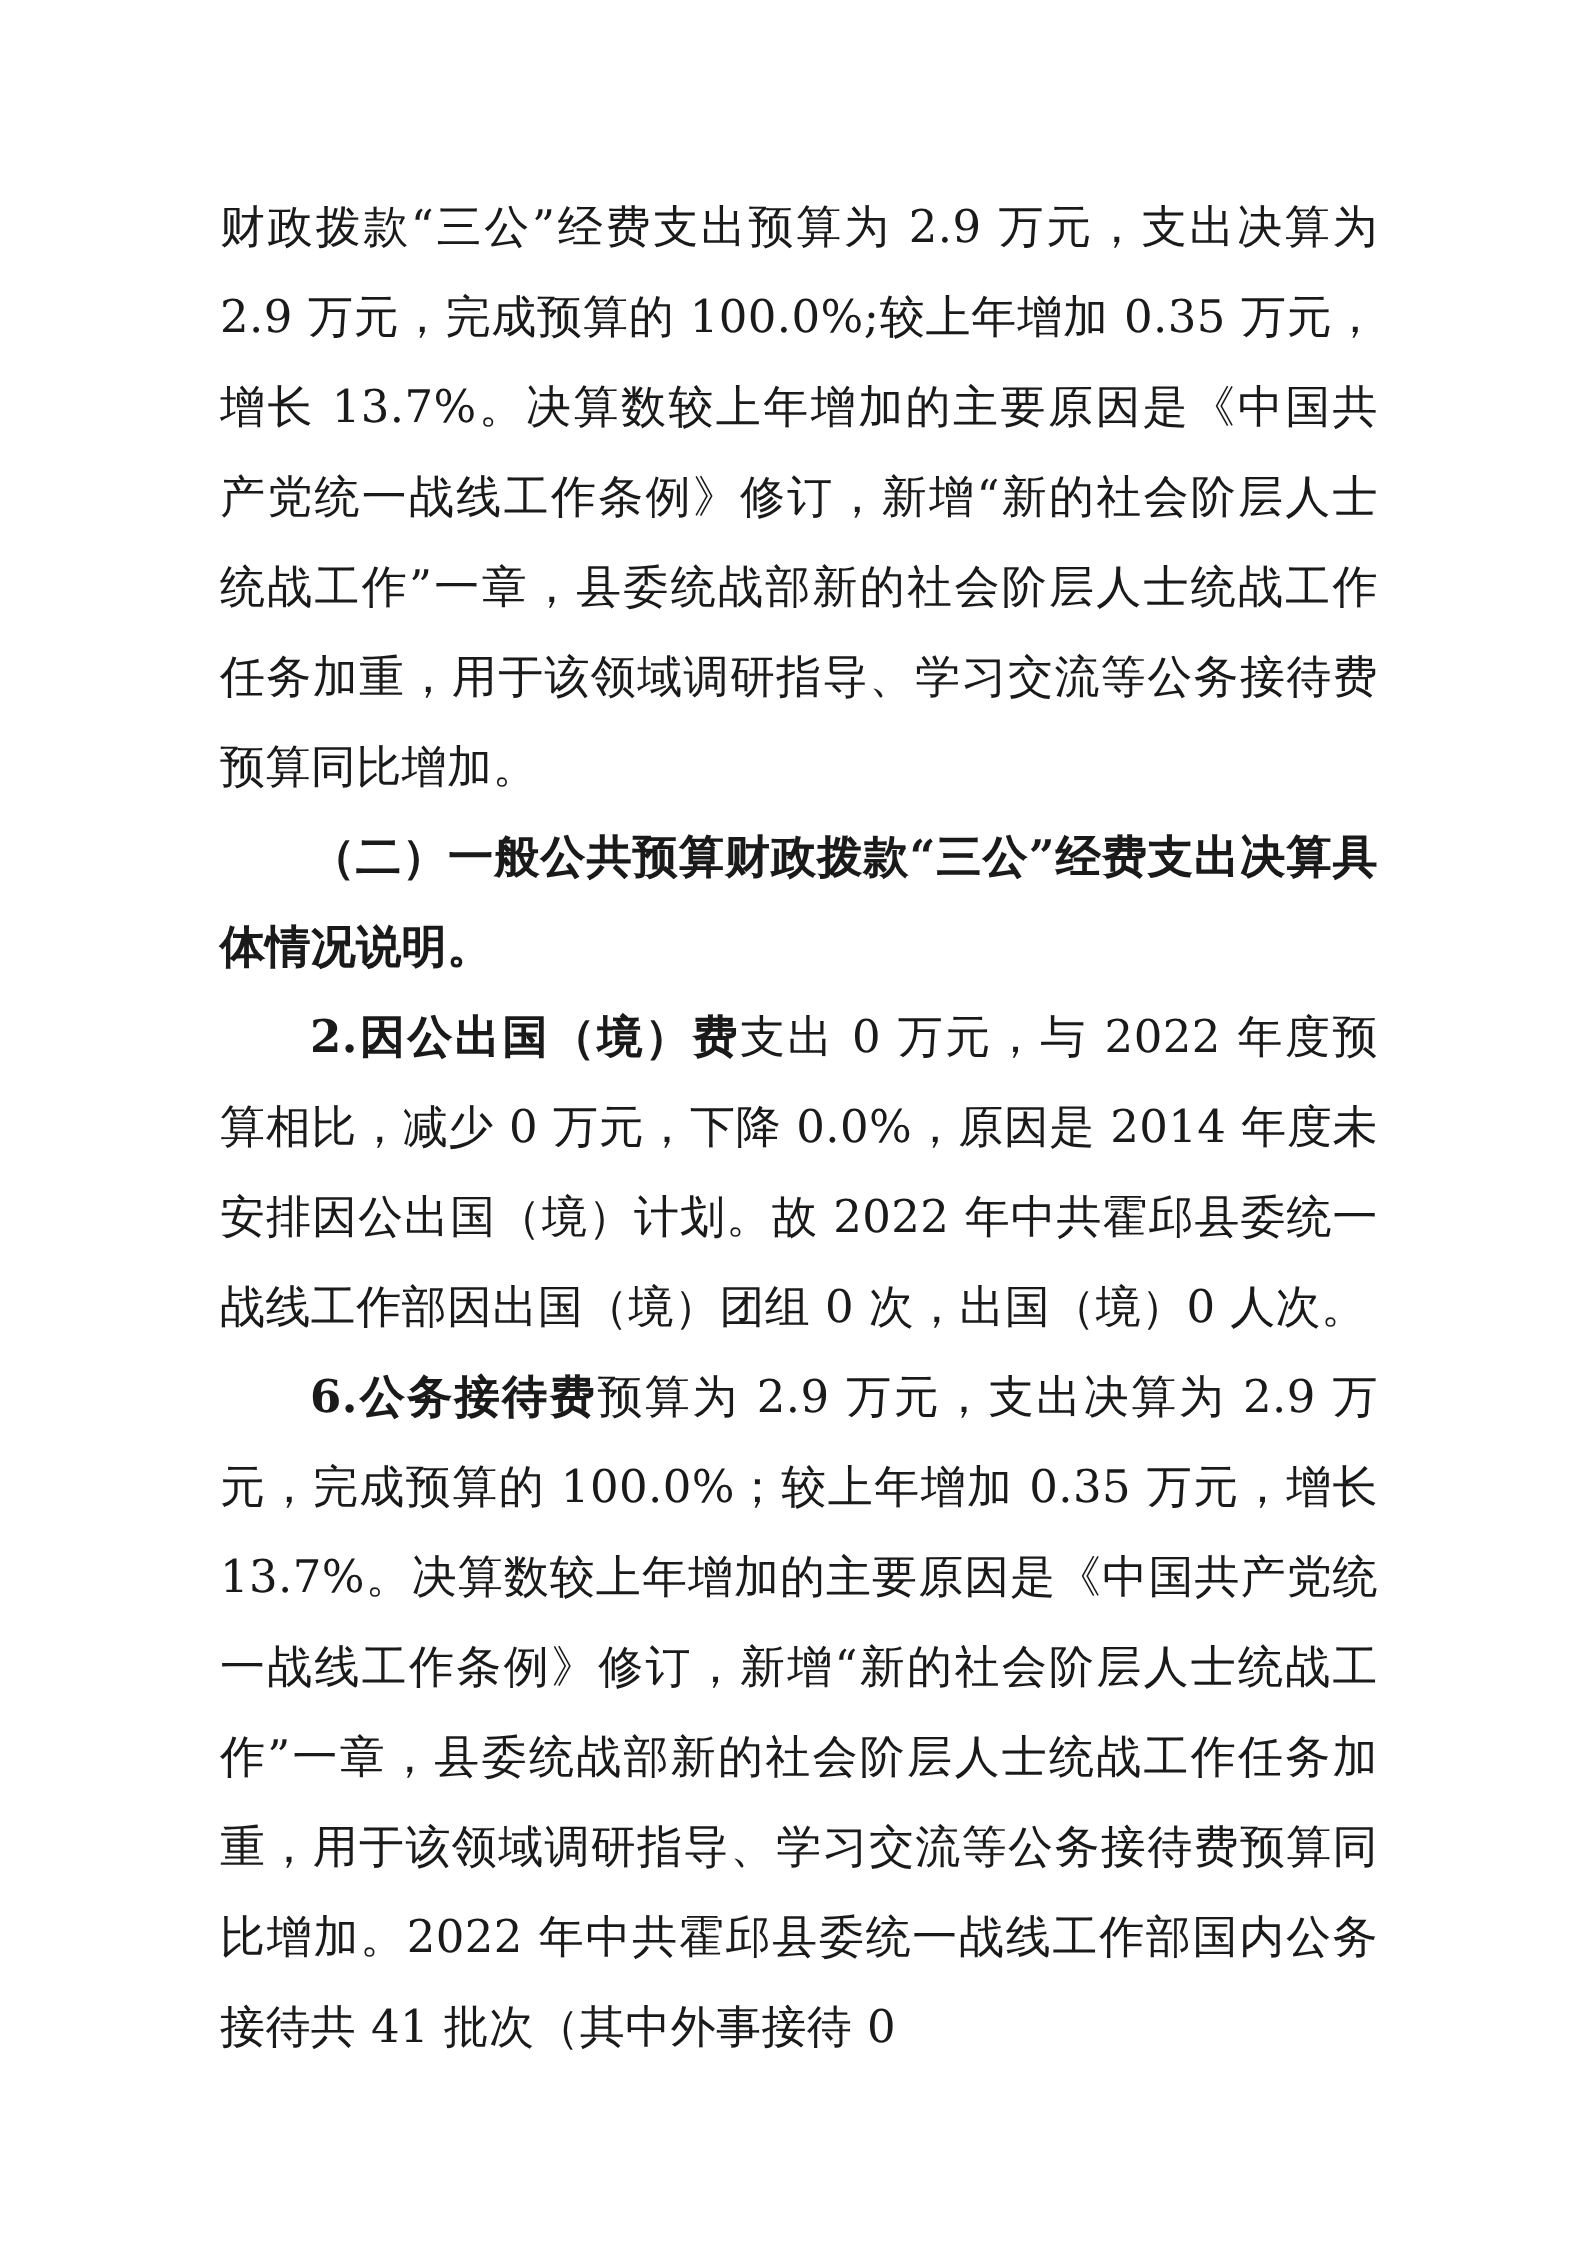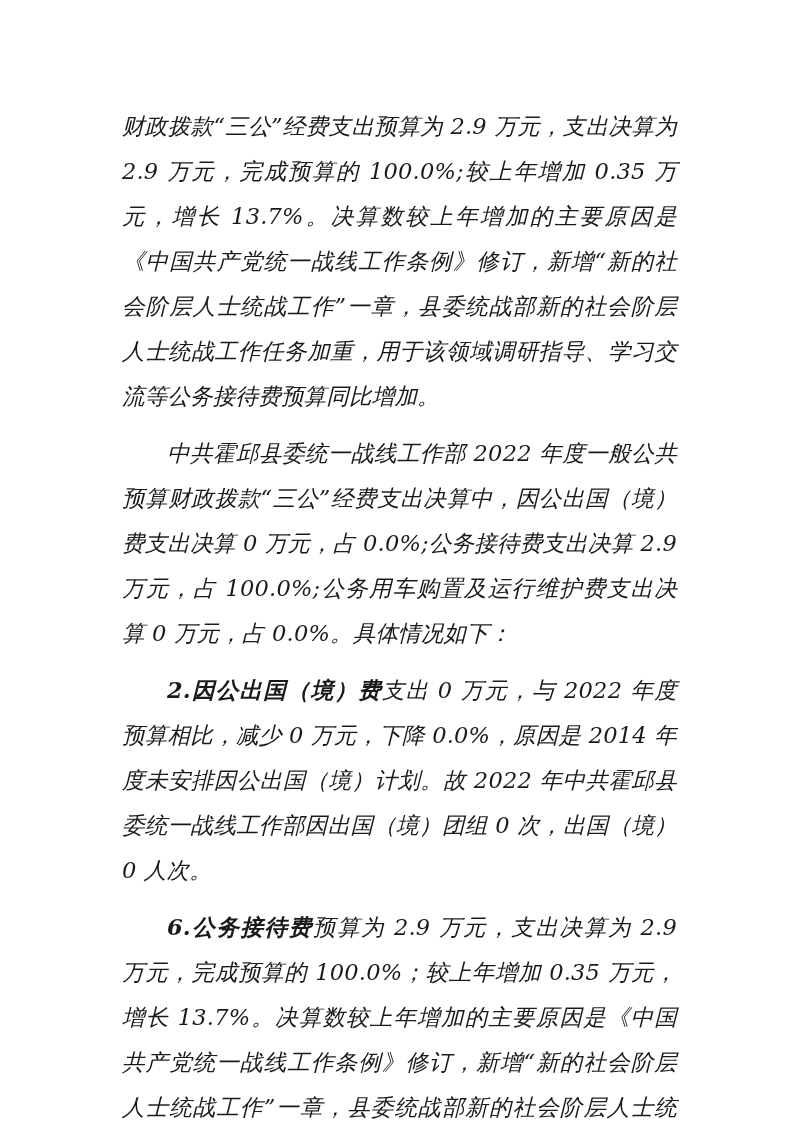--- a/index.html
+++ b/index.html
@@ -23,22 +23,21 @@
     background: #ffffff;
   }
   .doc-body {
     font-size: 22.5px;
     line-height: 45px;
     text-align: justify;
     text-justify: inter-ideograph;
     letter-spacing: 0.2px;
   }
   p.para {
-    margin: 12px;
-    font-style: italic;
+    margin: 0;
   }
   p.indent {
     text-indent: 2em;
   }
   .bold {
     font-weight: bold;
   }
   .heading {
     font-weight: bold;
   }
@@ -46,24 +45,24 @@
 </head>
 <body>
 
 <div class="page">
   <div class="doc-body">
 
     <p class="para">
       <span>财政拨款“三公”经费支出预算为 2.9 万元，支出决算为 2.9 万元，完成预算的 100.0%;较上年增加 0.35 万元，增长 13.7%。决算数较上年增加的主要原因是《中国共产党统一战线工作条例》修订，新增“新的社会阶层人士统战工作”一章，县委统战部新的社会阶层人士统战工作任务加重，用于该领域调研指导、学习交流等公务接待费预算同比增加。</span>
     </p>
 
+    <p class="para indent heading">
+      <span>（二）一般公共预算财政拨款“三公”经费支出决算具体情况说明。</span>
+    </p>
 
-    <p class="para indent">
-      <span>中共霍邱县委统一战线工作部 2022 年度一般公共预算财政拨款“三公”经费支出决算中，因公出国（境）费支出决算 0 万元，占 0.0%;公务接待费支出决算 2.9 万元，占 100.0%;公务用车购置及运行维护费支出决算 0 万元，占 0.0%。具体情况如下：</span>
-    </p>
 
     <p class="para indent">
       <span class="bold">2.因公出国（境）费</span><span>支出 0 万元，与 2022 年度预算相比，减少 0 万元，下降 0.0%，原因是 2014 年度未安排因公出国（境）计划。故 2022 年中共霍邱县委统一战线工作部因出国（境）团组 0 次，出国（境）0 人次。</span>
     </p>
 
     <p class="para indent">
       <span class="bold">6.公务接待费</span><span>预算为 2.9 万元，支出决算为 2.9 万元，完成预算的 100.0%；较上年增加 0.35 万元，增长 13.7%。决算数较上年增加的主要原因是《中国共产党统一战线工作条例》修订，新增“新的社会阶层人士统战工作”一章，县委统战部新的社会阶层人士统战工作任务加重，用于该领域调研指导、学习交流等公务接待费预算同比增加。2022 年中共霍邱县委统一战线工作部国内公务接待共 41 批次（其中外事接待 0</span>
     </p>
 
   </div>

